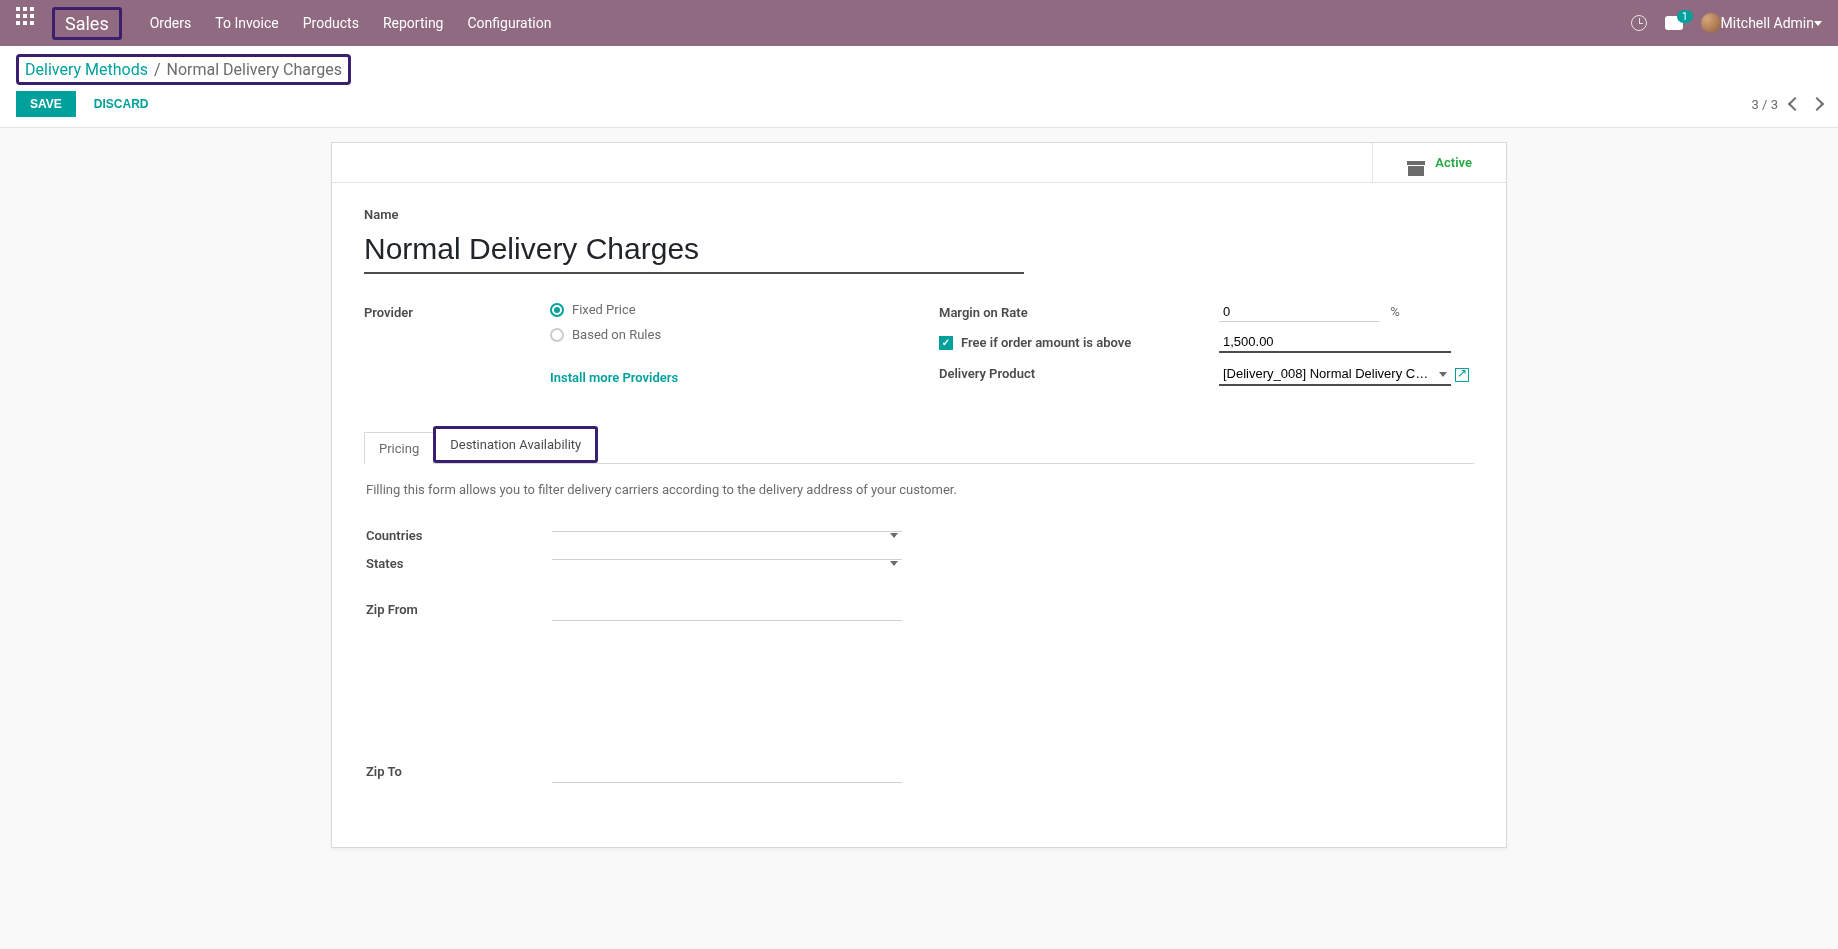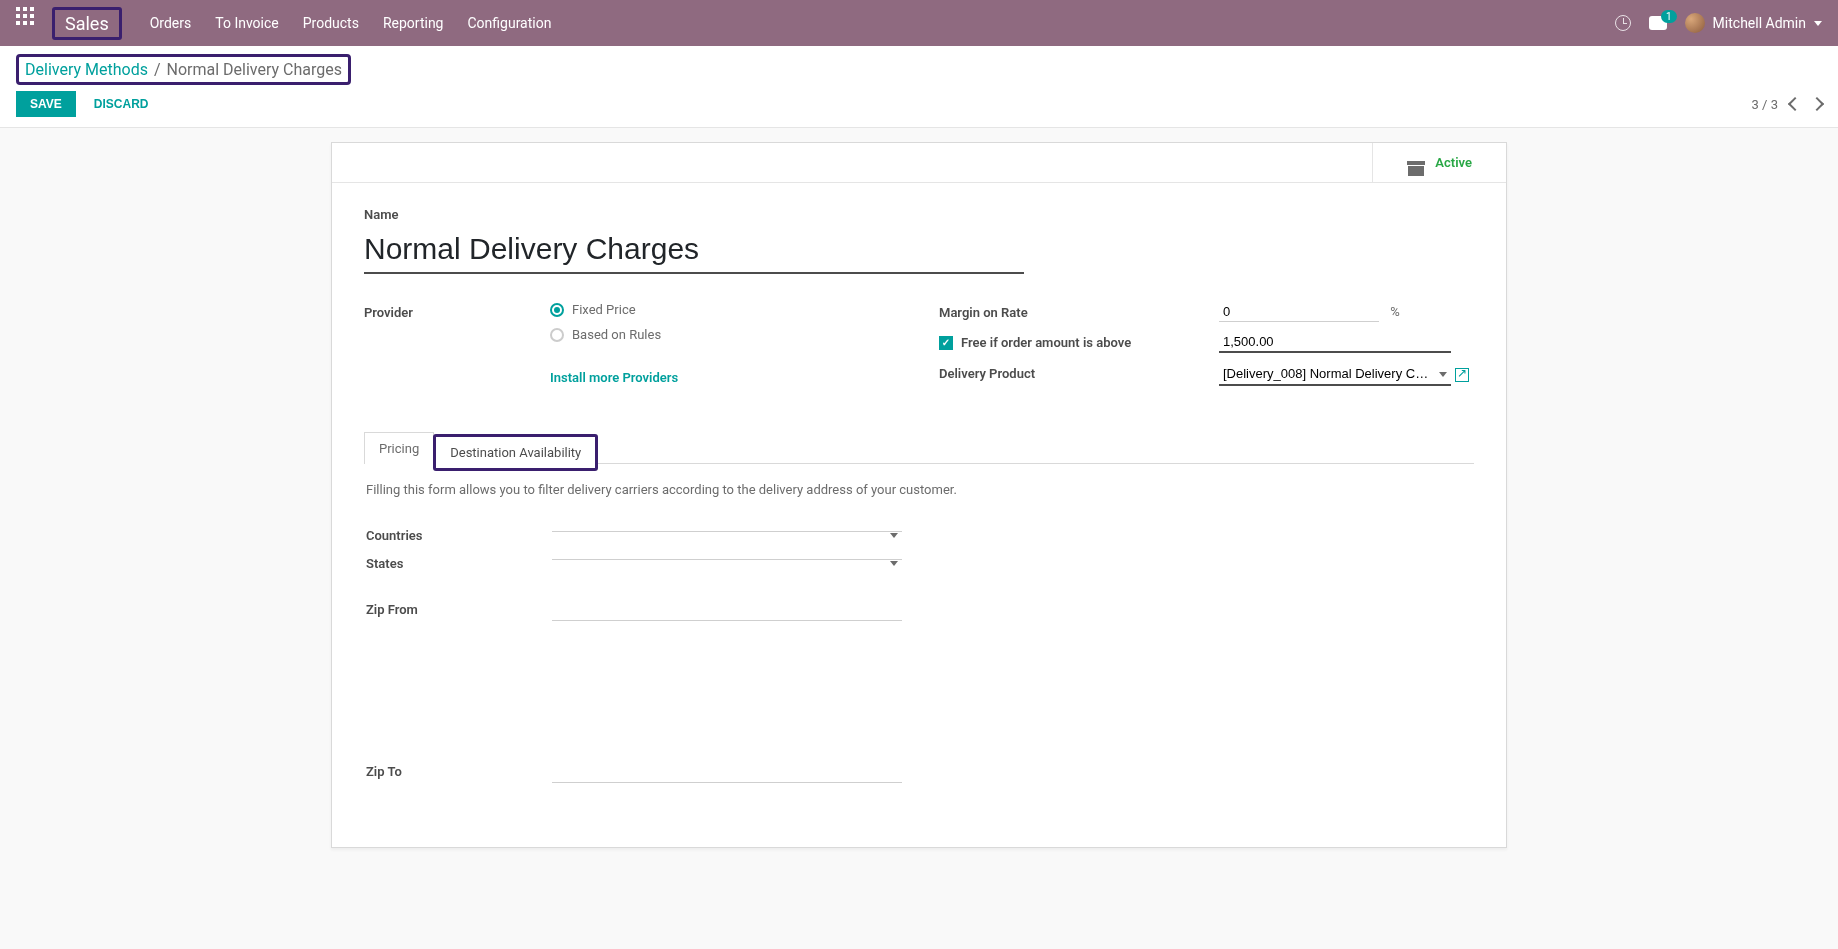--- a/index.html
+++ b/index.html
@@ -14,21 +14,21 @@
 .nav-menu { display: flex; gap: 24px; align-items: center; }
 .nav-menu-item { color: #fff; font-size: 14px; cursor: pointer; }
 .navbar-right { margin-left: auto; display: flex; align-items: center; gap: 18px; }
 .clock-icon { width: 16px; height: 16px; border: 1.5px solid #fff; border-radius: 50%; position: relative; opacity: 0.8; cursor: pointer; }
 .clock-icon::before { content: ""; position: absolute; top: 2px; left: 50%; width: 1px; height: 5px; background: #fff; }
 .clock-icon::after { content: ""; position: absolute; top: 50%; left: 50%; width: 4px; height: 1px; background: #fff; }
 .chat-wrap { position: relative; cursor: pointer; }
 .chat-icon { width: 18px; height: 14px; background: #fff; border-radius: 3px; position: relative; }
 .chat-icon::after { content: ""; position: absolute; bottom: -4px; left: 4px; border: 4px solid transparent; border-top-color: #fff; }
 .chat-badge { position: absolute; top: -6px; right: -10px; background: #00a09d; color: #fff; font-size: 10px; border-radius: 8px; padding: 1px 5px; }
-.user-wrap { display: flex; align-items: center; gap: 8px; cursor: pointer; }
+.user-wrap { display: flex; align-items: center; cursor: pointer; }
 .avatar { width: 20px; height: 20px; border-radius: 50%; background: radial-gradient(circle at 30% 30%, #d9a77a, #8b5a3c); }
 .user-name { font-size: 14px; }
 .caret-down { width: 0; height: 0; border-left: 4px solid transparent; border-right: 4px solid transparent; border-top: 5px solid #fff; }
 
 
 .control-bar { background: #fff; border-bottom: 1px solid #e5e5e5; padding: 8px 16px 10px; }
 .breadcrumb-wrap { display: inline-flex; align-items: center; padding: 3px 6px; border: 3px solid #3a1f6e; border-radius: 4px; margin-bottom: 6px; }
 .breadcrumb-link { color: #00a09d; font-size: 16px; cursor: pointer; }
 .breadcrumb-sep { color: #6c6c6c; font-size: 16px; margin: 0 6px; }
 .breadcrumb-current { color: #6c6c6c; font-size: 16px; }
@@ -75,21 +75,21 @@
 .m2o-wrap { display: flex; align-items: center; gap: 8px; }
 .m2o-input { border: none; border-bottom: 2px solid #4c4c4c; padding: 3px 20px 3px 4px; font-size: 13px; width: 232px; outline: none; background: transparent; white-space: nowrap; overflow: hidden; text-overflow: ellipsis; position: relative; }
 .m2o-caret { width: 0; height: 0; border-left: 4px solid transparent; border-right: 4px solid transparent; border-top: 5px solid #6c6c6c; margin-left: -20px; pointer-events: none; }
 .ext-link { width: 14px; height: 14px; border: 1.5px solid #00a09d; position: relative; cursor: pointer; }
 .ext-link::after { content: "↗"; position: absolute; top: -3px; left: 1px; font-size: 12px; color: #00a09d; }
 
 
 .tabs { display: flex; align-items: flex-end; border-bottom: 1px solid #d9d9d9; margin-top: 30px; }
 .tab { padding: 8px 14px; border: 1px solid #d9d9d9; border-bottom: none; background: #fff; font-size: 13px; color: #6c6c6c; cursor: pointer; position: relative; top: 1px; margin-right: -1px; }
 .tab.inactive-tab { background: #fff; }
-.tab.active-tab { border: 3px solid #3a1f6e; border-radius: 3px; color: #4c4c4c; top: 8px; }
+.tab.active-tab { border: 3px solid #3a1f6e; border-radius: 3px; color: #4c4c4c; top: 0; }
 .tab-content { padding: 18px 2px 30px; }
 .help-text { color: #6c6c6c; font-size: 13px; margin-bottom: 28px; }
 .tab-grid { display: flex; gap: 40px; flex-direction: column; }
 .tab-col { flex: 1; }
 .dd-input { width: 350px; border: none; border-bottom: 1px solid #cfcfcf; padding: 3px 4px; font-size: 13px; position: relative; background: transparent; cursor: pointer; }
 .dd-caret { display: inline-block; width: 0; height: 0; border-left: 4px solid transparent; border-right: 4px solid transparent; border-top: 5px solid #6c6c6c; float: right; margin-top: 5px; }
 .text-input { width: 350px; border: none; border-bottom: 1px solid #cfcfcf; padding: 3px 4px; font-size: 13px; outline: none; background: transparent; }
 </style>
 </head>
 <body>

